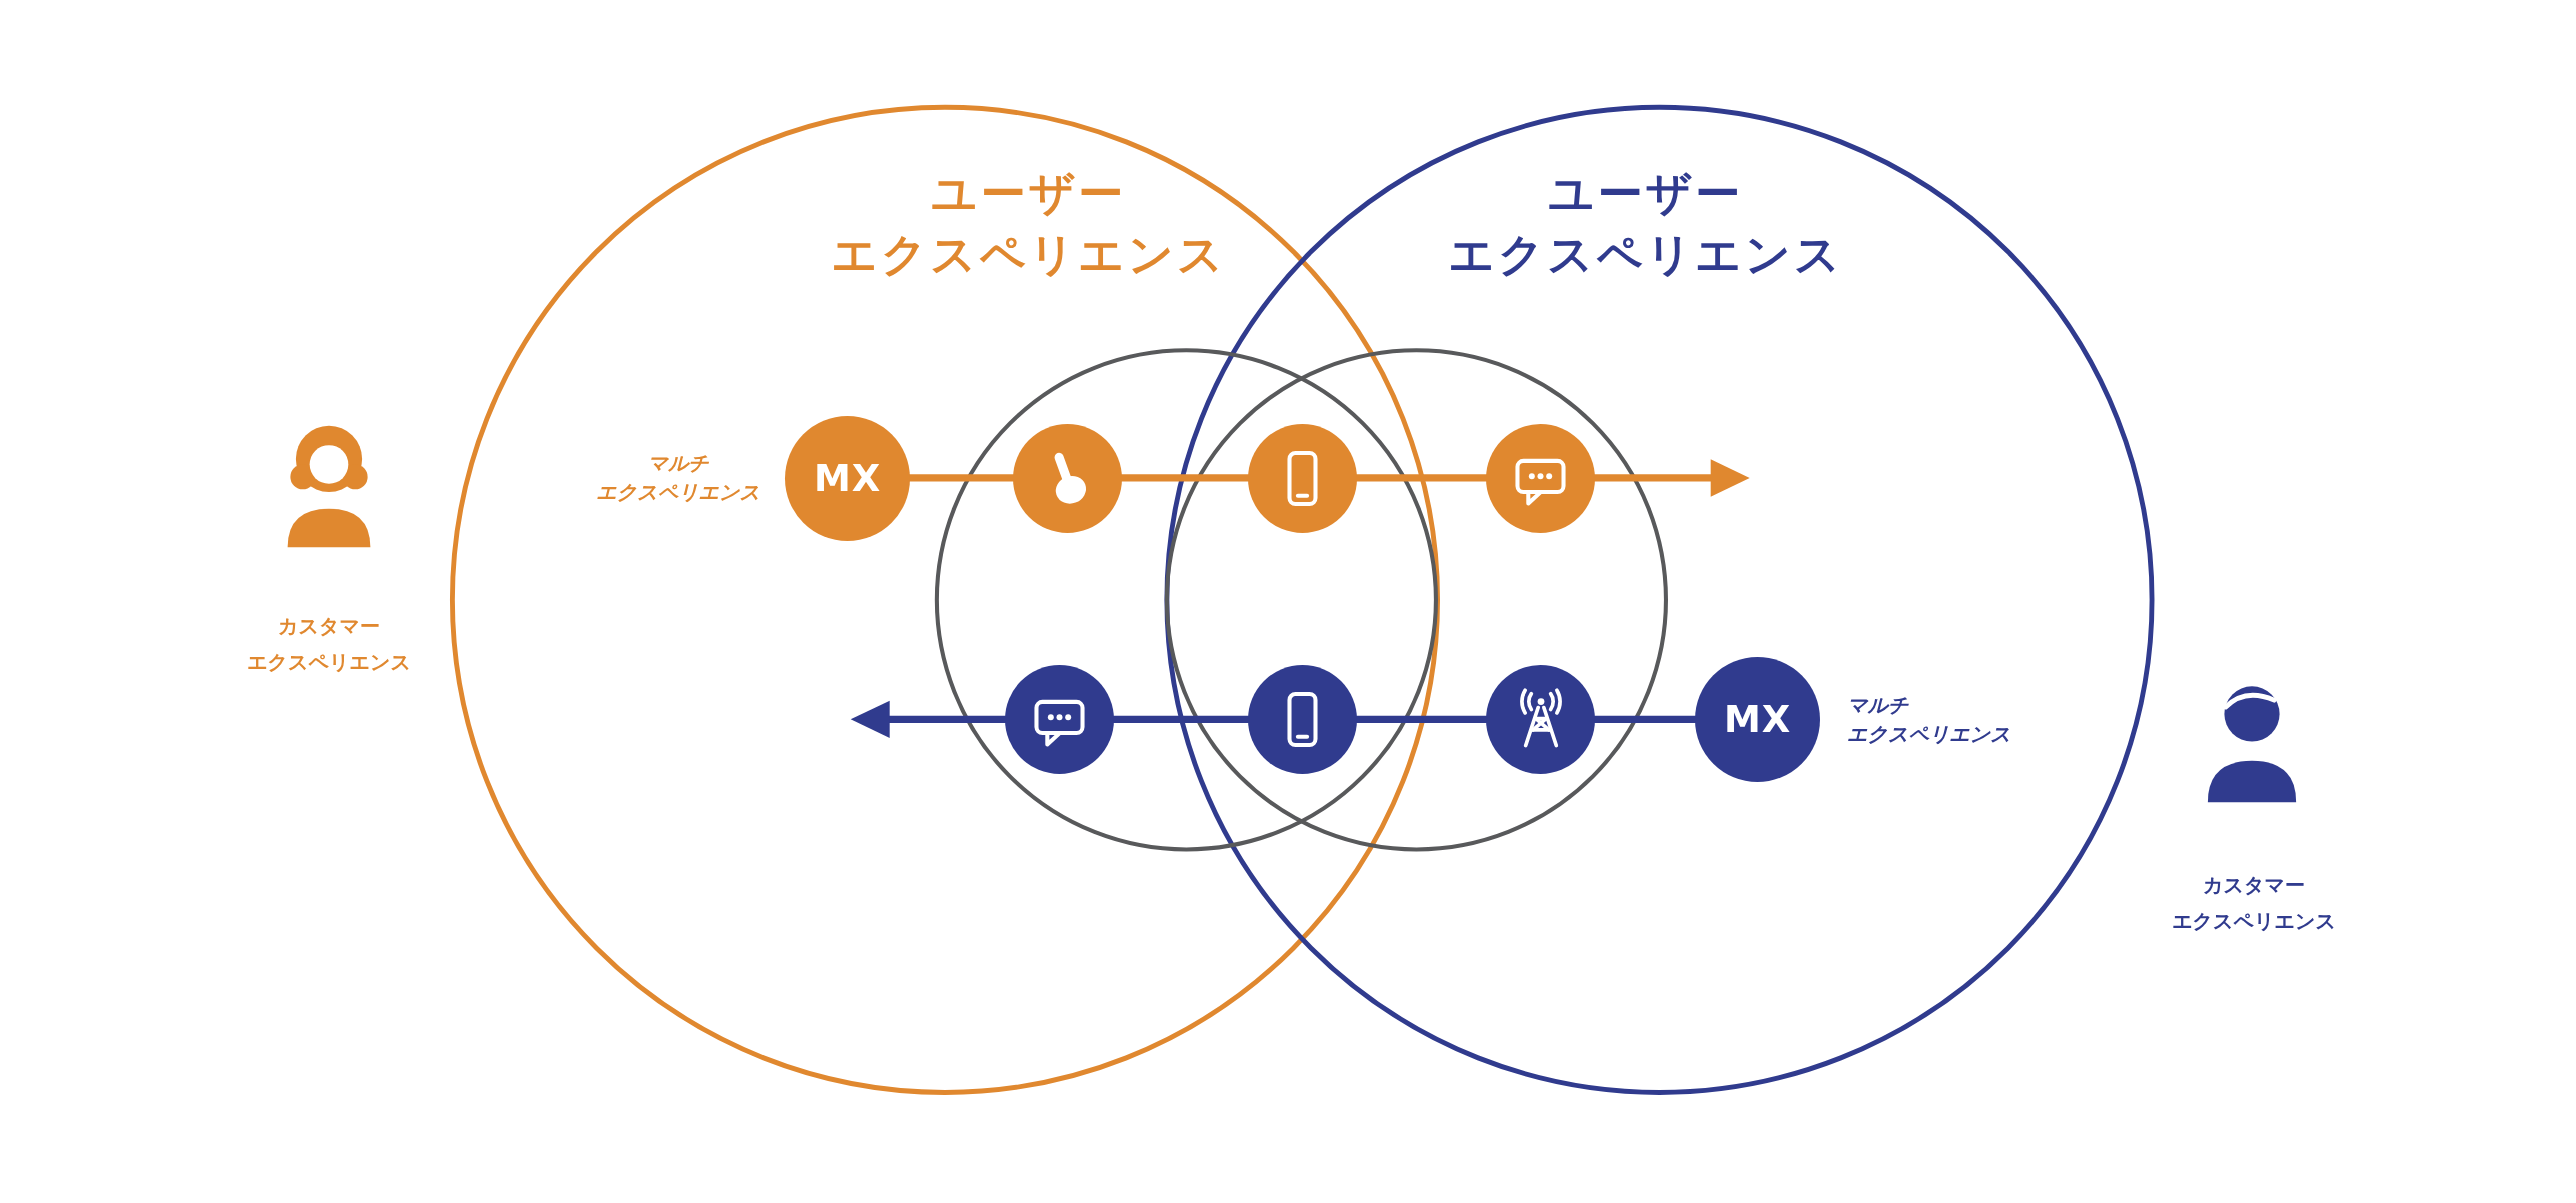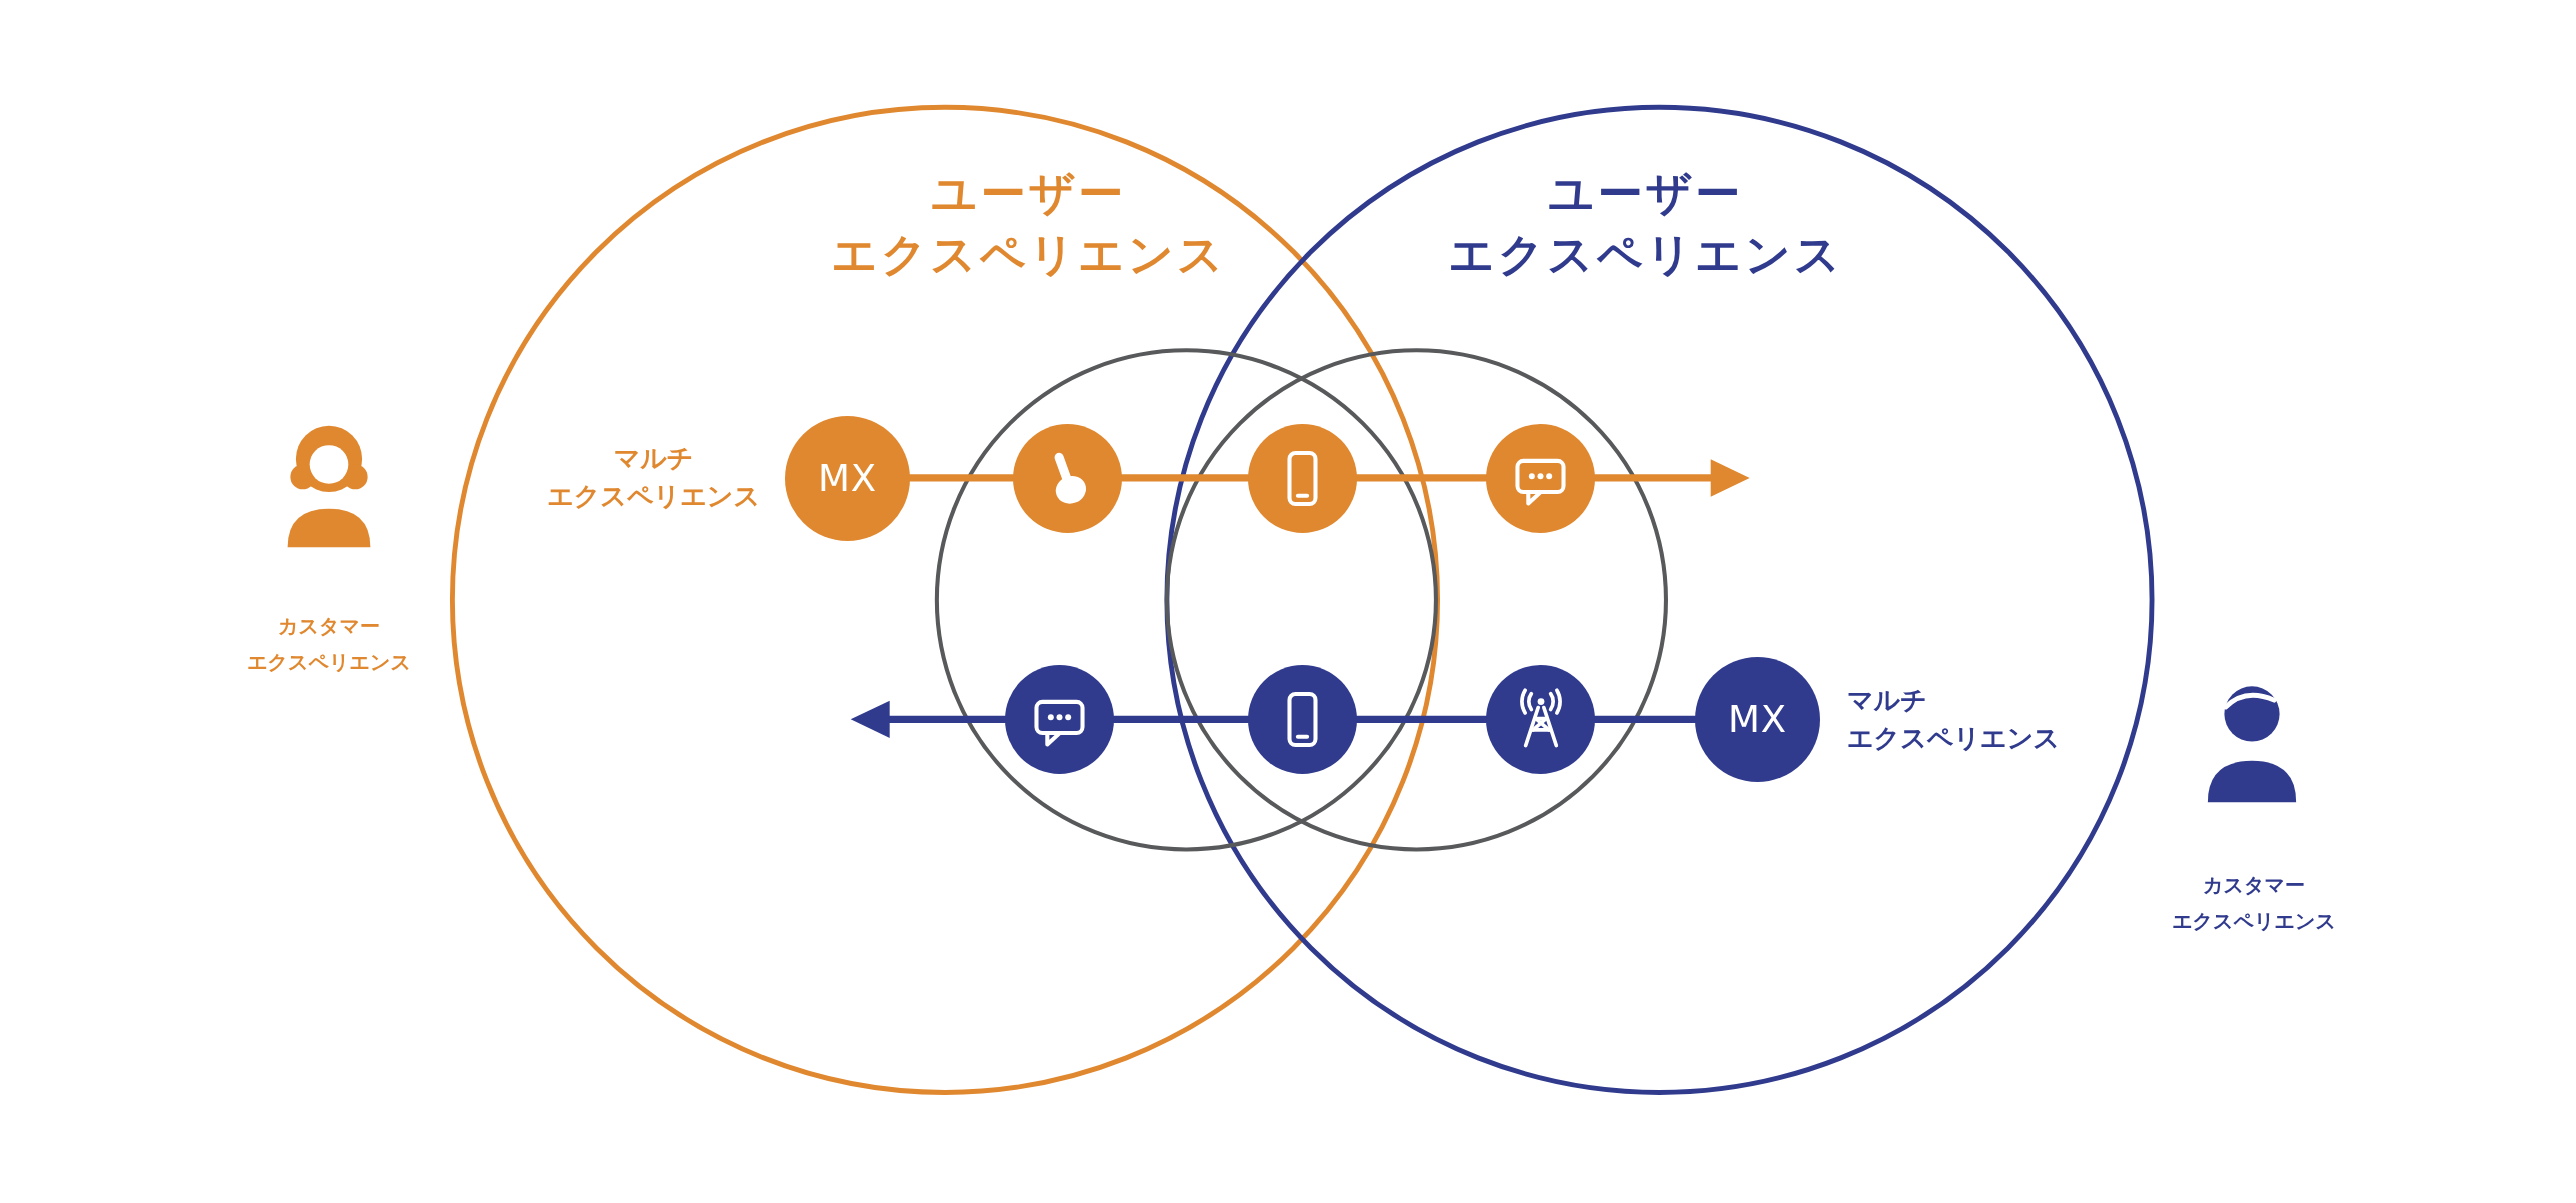--- a/index.html
+++ b/index.html
@@ -5,22 +5,22 @@
   html,body{margin:0;padding:0;background:#ffffff;}
   body{font-family:"DejaVu Sans","Liberation Sans",sans-serif;}
   .canvas{position:relative;width:2576px;height:1203px;background:#ffffff;overflow:hidden;}
   .layer{position:absolute;left:0;top:0;}
   .title{position:absolute;transform:translateX(-50%);text-align:center;font-size:45px;font-weight:700;letter-spacing:3.3px;line-height:1.36;white-space:nowrap;}
   .title.orange{color:#E0882F;}
   .title.navy{color:#303B8E;}
   .node{position:absolute;border-radius:50%;display:flex;align-items:center;justify-content:center;box-sizing:border-box;}
   .orange-bg{background:#E0882F;}
   .navy-bg{background:#303B8E;}
-  .mx-badge span{color:#ffffff;font-size:37px;font-weight:400;letter-spacing:0.8px;}
-  .flow-label{position:absolute;font-size:26px;font-weight:700;line-height:1.45;white-space:nowrap;}
+  .mx-badge span{color:#ffffff;font-size:37px;font-weight:700;letter-spacing:0.8px;}
+  .flow-label{position:absolute;font-size:20px;font-weight:700;line-height:1.45;white-space:nowrap;font-style:italic;}
   .flow-label.orange{color:#E0882F;text-align:center;transform:translate(-100%,-50%);}
   .flow-label.navy{color:#303B8E;text-align:left;transform:translateY(-50%);}
   .persona{position:absolute;text-align:center;}
   .persona-label{position:absolute;transform:translateX(-50%);text-align:center;font-size:20px;font-weight:700;line-height:1.8;white-space:nowrap;}
   .persona-label.orange{color:#E0882F;}
   .persona-label.navy{color:#303B8E;}
 </style>
 </head>
 <body>
 

